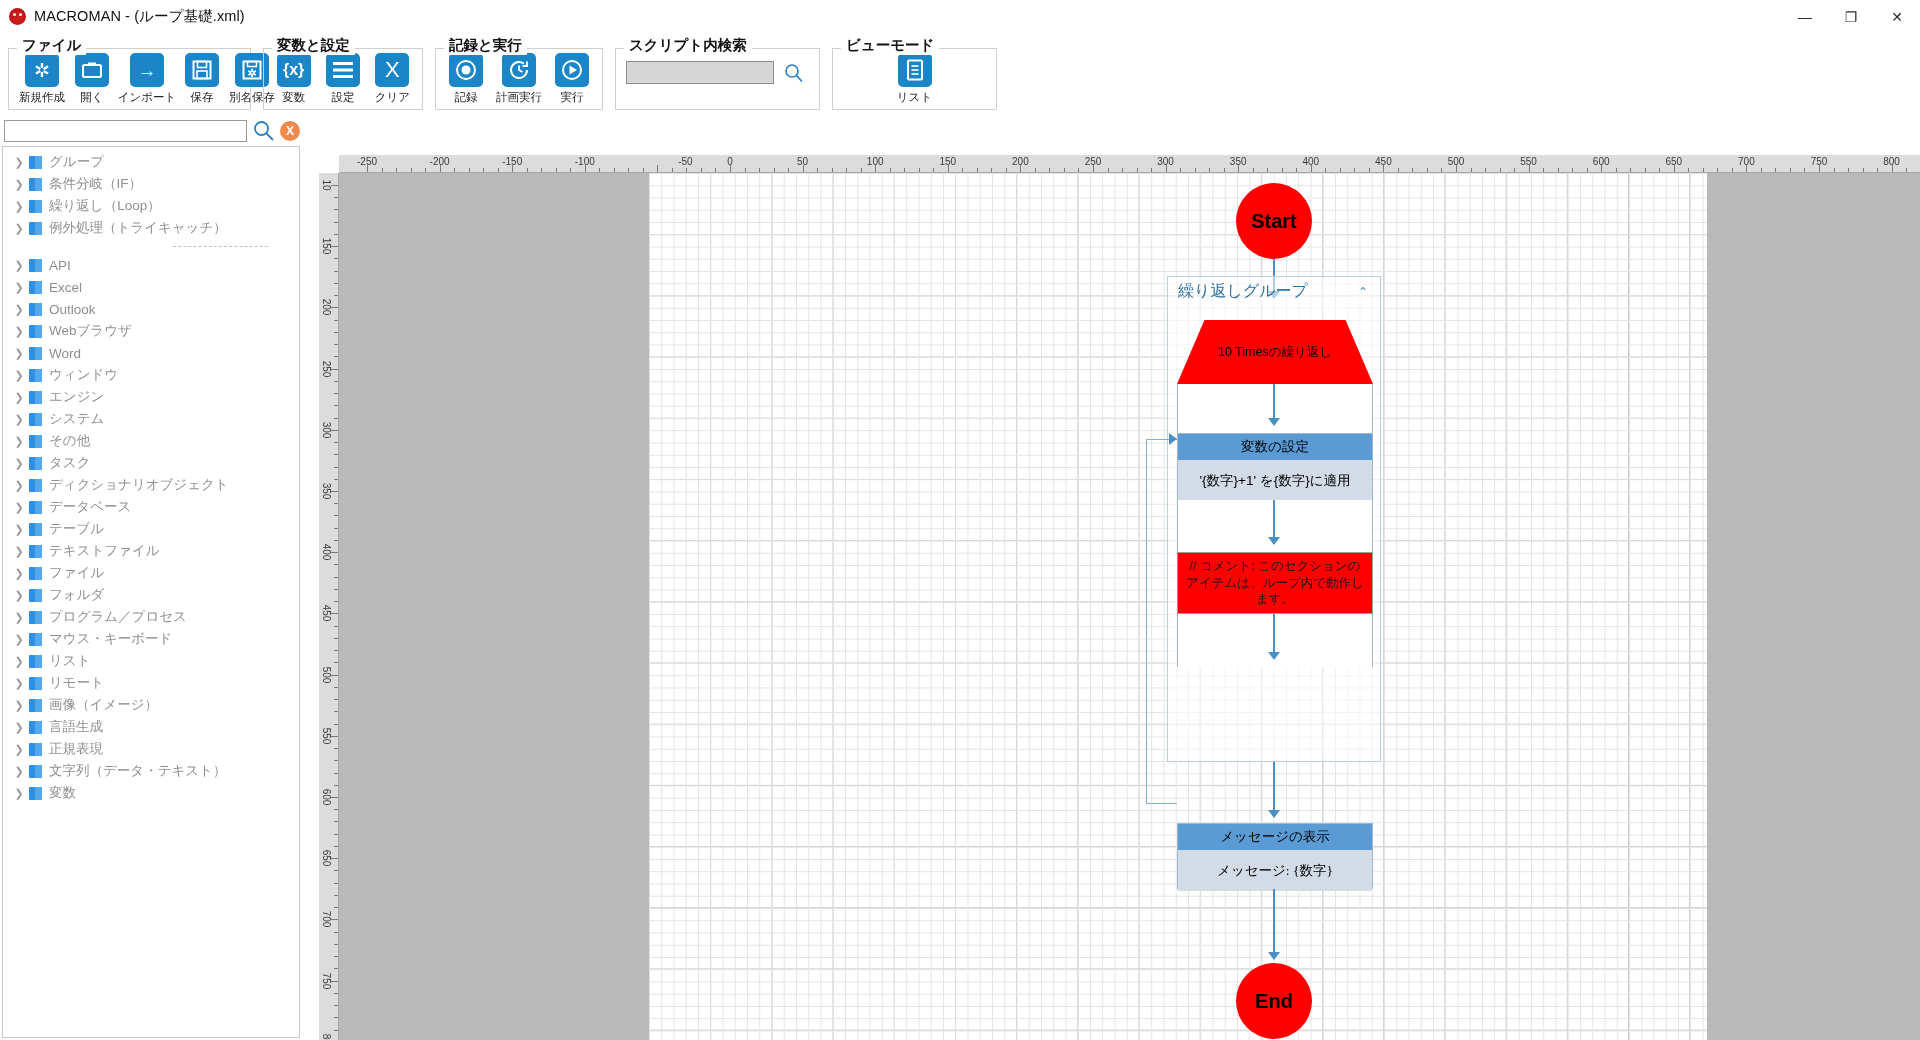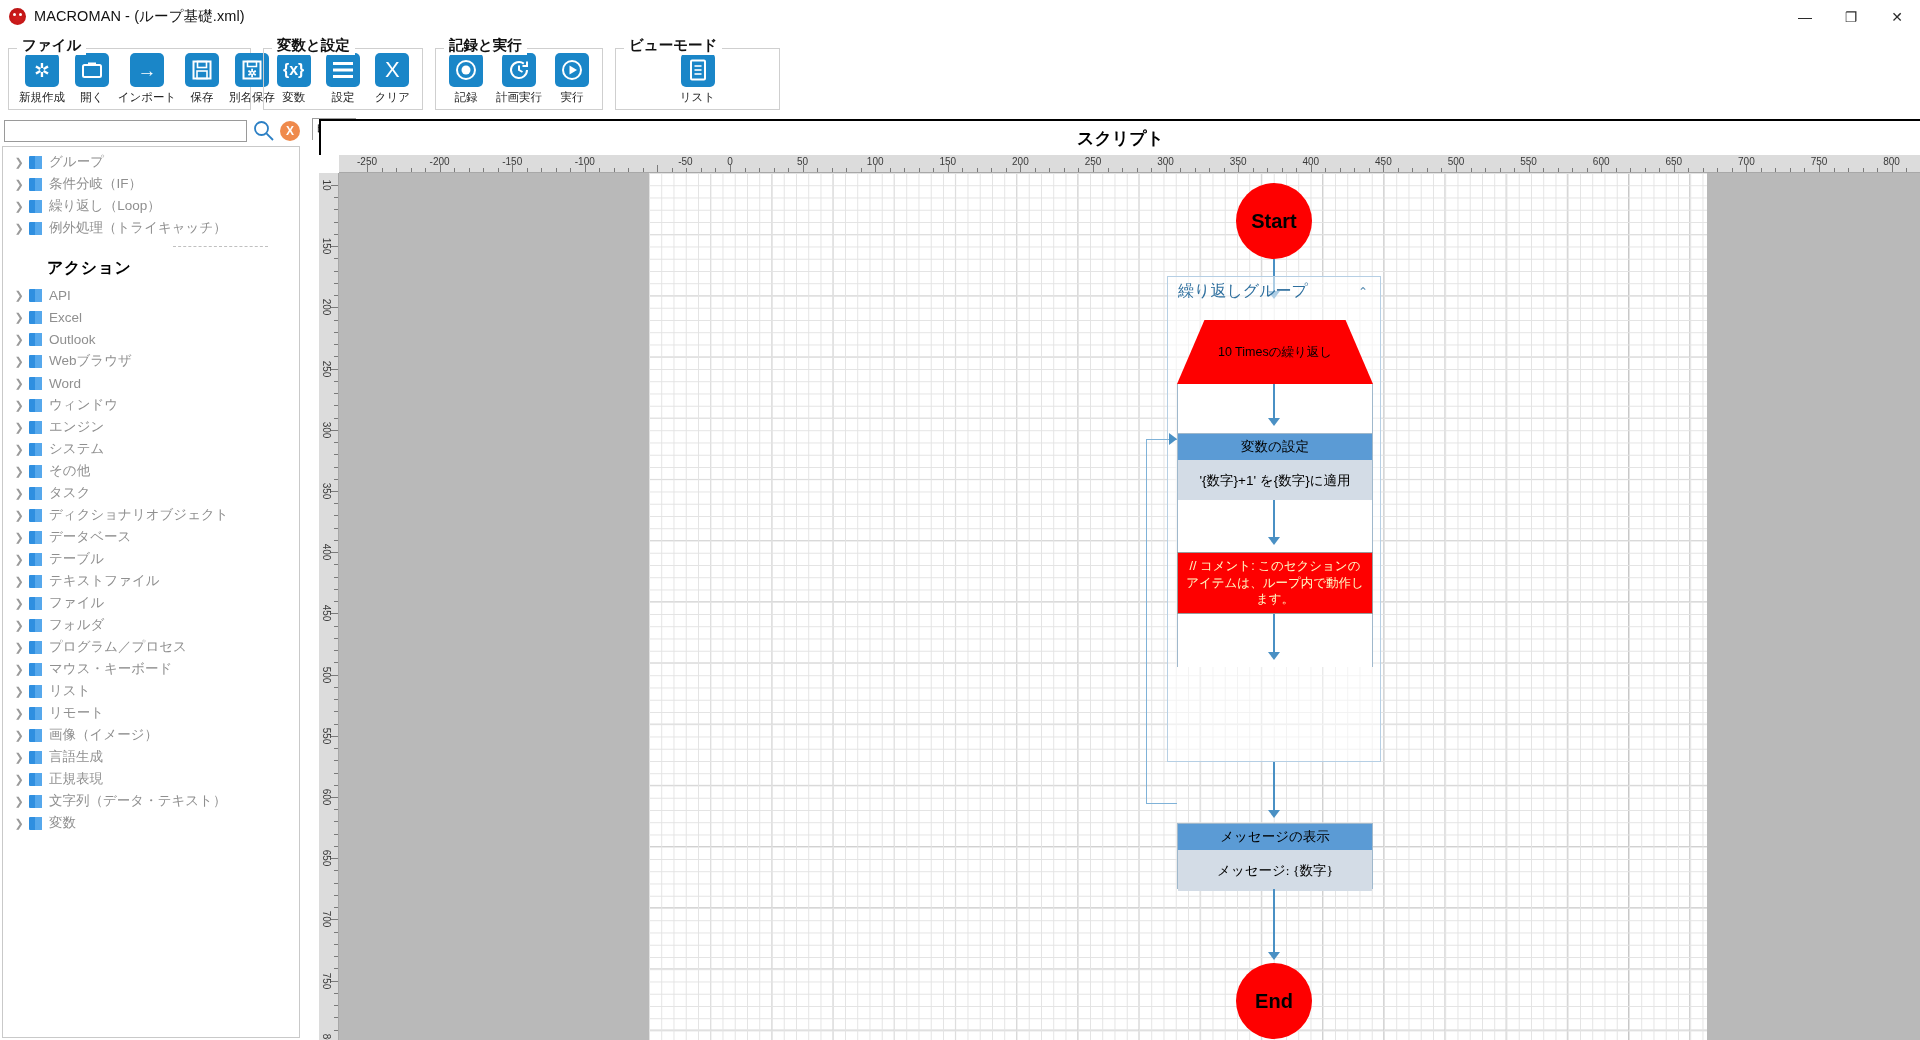--- a/index.html
+++ b/index.html
@@ -198,21 +198,21 @@
     background:#5b9bd5; color:#000; text-align:center;
     font-size:13.5px; padding: 4px 0; font-weight:normal;
   }
   .stepcard .bd {
     background:#d3dce6; color:#000; text-align:center;
     font-size:13.5px; display:flex; align-items:center; justify-content:center;
   }
   .redbox {
     background:#fe0000; border:1px solid #9a9a9a;
     display:flex; align-items:center; justify-content:center;
-    text-align:center; font-size:12.5px; color:#fef9c3; padding: 0 8px; line-height:1.35;
+    text-align:center; font-size:12.5px; color:#0f172a; padding: 0 8px; line-height:1.35;
   }
   .whitebox { background:#fff; border-left:1px solid #9fb8cc; border-right:1px solid #9fb8cc; }
   .conn { position:absolute; background:#4a90c4; }
   .arrowhead {
     position:absolute; width:0; height:0;
     border-left:6px solid transparent; border-right:6px solid transparent;
     border-top:8px solid #4a90c4;
   }
   .arrowright {
     position:absolute; width:0; height:0;
@@ -324,20 +324,32 @@
       <div class="rib-ico">
         <svg width="22" height="22" viewBox="0 0 22 22">
             <circle cx="11" cy="11" r="9" fill="none" stroke="#fff" stroke-width="2"></circle>
             <path d="M8.5 6.5 L16 11 L8.5 15.5 Z" fill="#fff"></path>
           </svg>
       </div>
       <div class="rib-lbl">実行</div>
     </div>
   </div>
 
+  <div class="rib-group search-group">
+    <div class="grp-title">スクリプト内検索</div>
+    <div class="search-row">
+      <input class="search-box" type="text" value="" placeholder="" style="">
+      <span class="ico-mag">
+        <svg width="19" height="19" viewBox="0 0 19 19">
+            <circle cx="8" cy="8" r="6" fill="none" stroke="#2b7fc4" stroke-width="1.6"></circle>
+            <line x1="12.4" y1="12.4" x2="18" y2="18.5" stroke="#2b7fc4" stroke-width="1.6"></line>
+          </svg>
+      </span>
+    </div>
+  </div>
 
   <div class="rib-group viewmode-group">
     <div class="grp-title">ビューモード</div>
     <div class="rib-btn" style="margin:0 auto;">
       <div class="rib-ico">
         <svg width="20" height="22" viewBox="0 0 20 22">
             <rect x="3" y="1.5" width="14" height="19" rx="1" fill="none" stroke="#fff" stroke-width="2"></rect>
             <line x1="6.5" y1="7" x2="13.5" y2="7" stroke="#fff" stroke-width="1.6"></line>
             <line x1="6.5" y1="11" x2="13.5" y2="11" stroke="#fff" stroke-width="1.6"></line>
             <line x1="6.5" y1="15" x2="13.5" y2="15" stroke="#fff" stroke-width="1.6"></line>
@@ -379,21 +391,20 @@
         <span class="tree-lbl">繰り返し（Loop）</span>
       </div>
       <div class="tree-row">
         <span class="chev">❯</span>
         <span class="folder"></span>
         <span class="tree-lbl">例外処理（トライキャッチ）</span>
       </div>
 
       <div class="tree-sep"></div>
 
-      <div class="tree-head">アクション</div>
 
       <div class="tree-row">
           <span class="chev">❯</span>
           <span class="folder"></span>
           <span class="tree-lbl">API</span>
         </div>
       <div class="tree-row">
           <span class="chev">❯</span>
           <span class="folder"></span>
           <span class="tree-lbl">Excel</span>
@@ -511,26 +522,20 @@
       <div class="tree-row">
           <span class="chev">❯</span>
           <span class="folder"></span>
           <span class="tree-lbl">変数</span>
         </div>
     </div>
   </div>
 
   <div class="rightside">
 
-    <div class="tabstrip">
-      <div class="tab-ghost">印</div>
-      <div class="script-header">
-        <span class="script-title">スクリプト</span>
-      </div>
-    </div>
 
     <div class="canvas-wrap">
       <div class="ruler-h" id="rulerH">
           <div class="ticklabel" style="left: 28px;">-250</div>
           <div class="tickmark" style="left: 28px; height: 7px;"></div>
           <div class="tickmark" style="left: 42.52px; height: 4px;"></div>
           <div class="tickmark" style="left: 57.04px; height: 4px;"></div>
           <div class="tickmark" style="left: 71.56px; height: 4px;"></div>
           <div class="tickmark" style="left: 86.08px; height: 4px;"></div>
           <div class="ticklabel" style="left: 100.6px;">-200</div>

